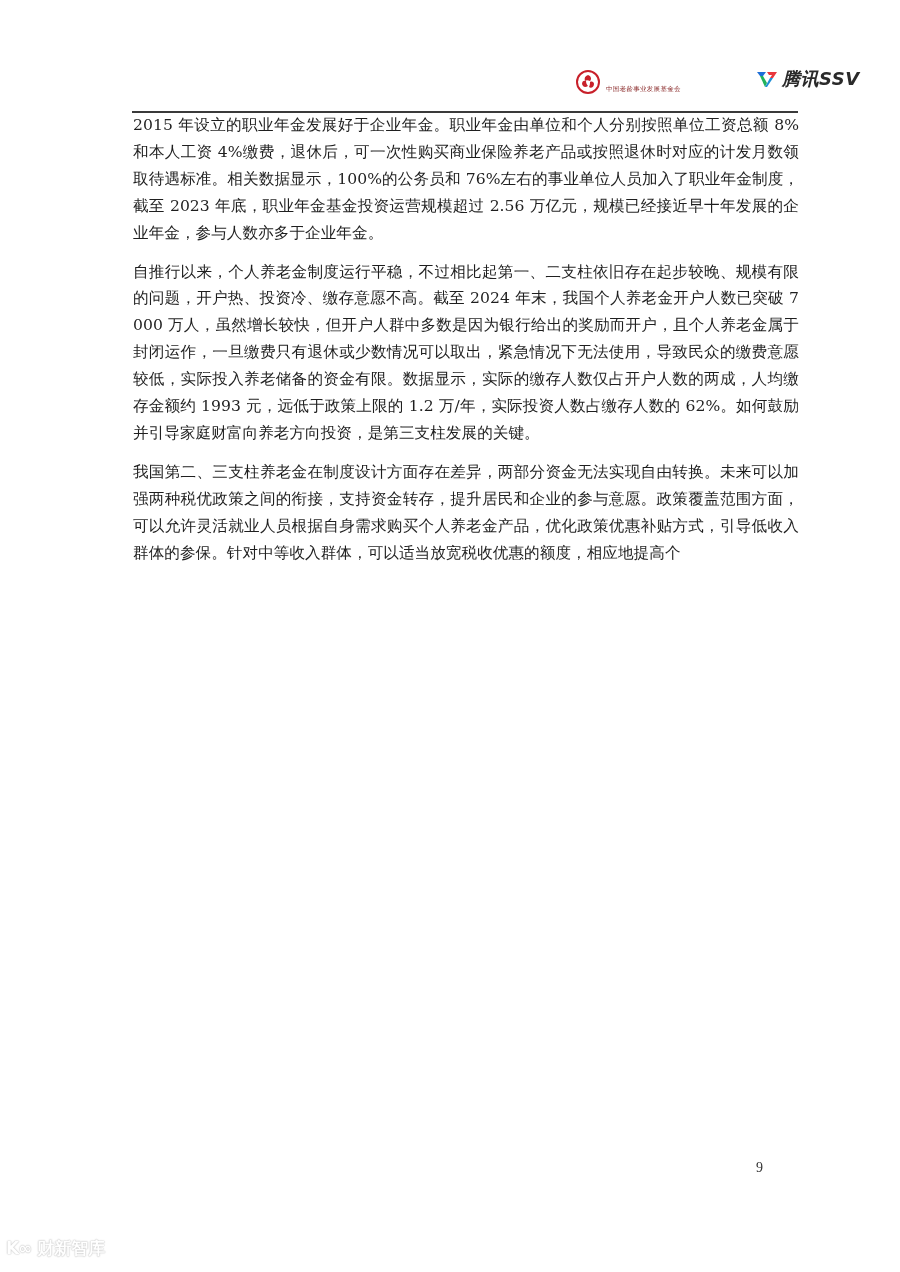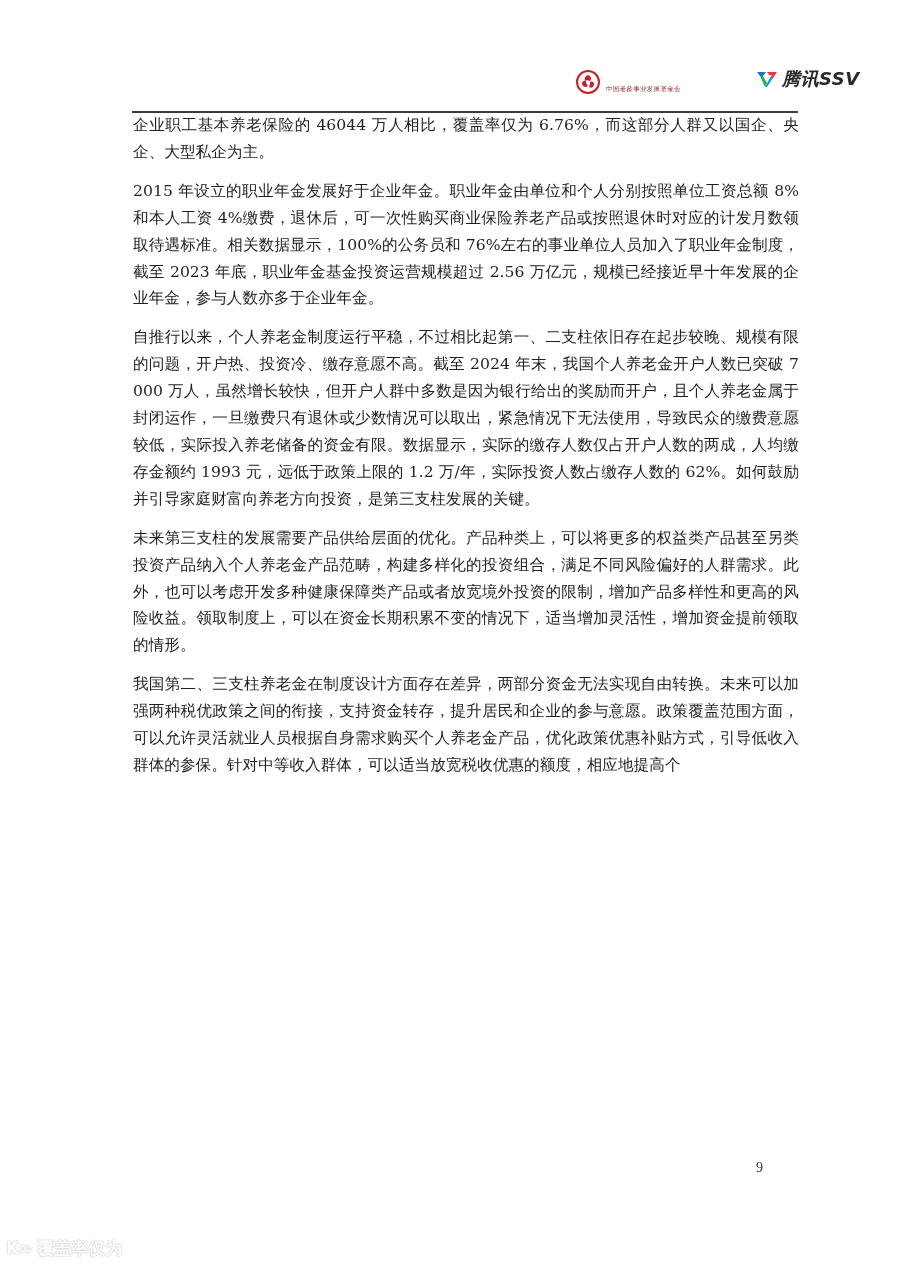--- a/index.html
+++ b/index.html
@@ -197,27 +197,25 @@
         <path d="M4 8 L7 8 L11 15 L9 19 Z" fill="#21b25c"></path>
         <path d="M11 4 L21 4 L17 10 L14 10 L16 7 L13 7 Z" fill="#e8373d"></path>
         <path d="M17 10 L11 19 L9 19 L14 10 Z" fill="#1f8fd6"></path>
       </svg>
       <span class="tencent-text">腾讯SSV</span>
     </div>
   </div>
   <div class="header-divider"></div>
 
   <div class="content">
-    <p class="para first">企业职工基本养老保险的 46044 万人相比，覆盖率仅为 6.76%，而这部分人群又以国企、央企、大型私企为主。</p>
     <p class="para">2015 年设立的职业年金发展好于企业年金。职业年金由单位和个人分别按照单位工资总额 8%和本人工资 4%缴费，退休后，可一次性购买商业保险养老产品或按照退休时对应的计发月数领取待遇标准。相关数据显示，100%的公务员和 76%左右的事业单位人员加入了职业年金制度，截至 2023 年底，职业年金基金投资运营规模超过 2.56 万亿元，规模已经接近早十年发展的企业年金，参与人数亦多于企业年金。</p>
     <p class="para">自推行以来，个人养老金制度运行平稳，不过相比起第一、二支柱依旧存在起步较晚、规模有限的问题，开户热、投资冷、缴存意愿不高。截至 2024 年末，我国个人养老金开户人数已突破 7000 万人，虽然增长较快，但开户人群中多数是因为银行给出的奖励而开户，且个人养老金属于封闭运作，一旦缴费只有退休或少数情况可以取出，紧急情况下无法使用，导致民众的缴费意愿较低，实际投入养老储备的资金有限。数据显示，实际的缴存人数仅占开户人数的两成，人均缴存金额约 1993 元，远低于政策上限的 1.2 万/年，实际投资人数占缴存人数的 62%。如何鼓励并引导家庭财富向养老方向投资，是第三支柱发展的关键。</p>
-    <p class="para">未来第三支柱的发展需要产品供给层面的优化。产品种类上，可以将更多的权益类产品甚至另类投资产品纳入个人养老金产品范畴，构建多样化的投资组合，满足不同风险偏好的人群需求。此外，也可以考虑开发多种健康保障类产品或者放宽境外投资的限制，增加产品多样性和更高的风险收益。领取制度上，可以在资金长期积累不变的情况下，适当增加灵活性，增加资金提前领取的情形。</p>
     <p class="para">我国第二、三支柱养老金在制度设计方面存在差异，两部分资金无法实现自由转换。未来可以加强两种税优政策之间的衔接，支持资金转存，提升居民和企业的参与意愿。政策覆盖范围方面，可以允许灵活就业人员根据自身需求购买个人养老金产品，优化政策优惠补贴方式，引导低收入群体的参保。针对中等收入群体，可以适当放宽税收优惠的额度，相应地提高个</p>
   </div>
 
   <div class="page-number">9</div>
 
   <div class="watermark">
     <span class="watermark-icon">K∞</span>
-    <span class="watermark-text">覆盖率仅为</span>
+    <span class="watermark-text">财新智库</span>
   </div>
 
 </div>
 
 </body></html>

